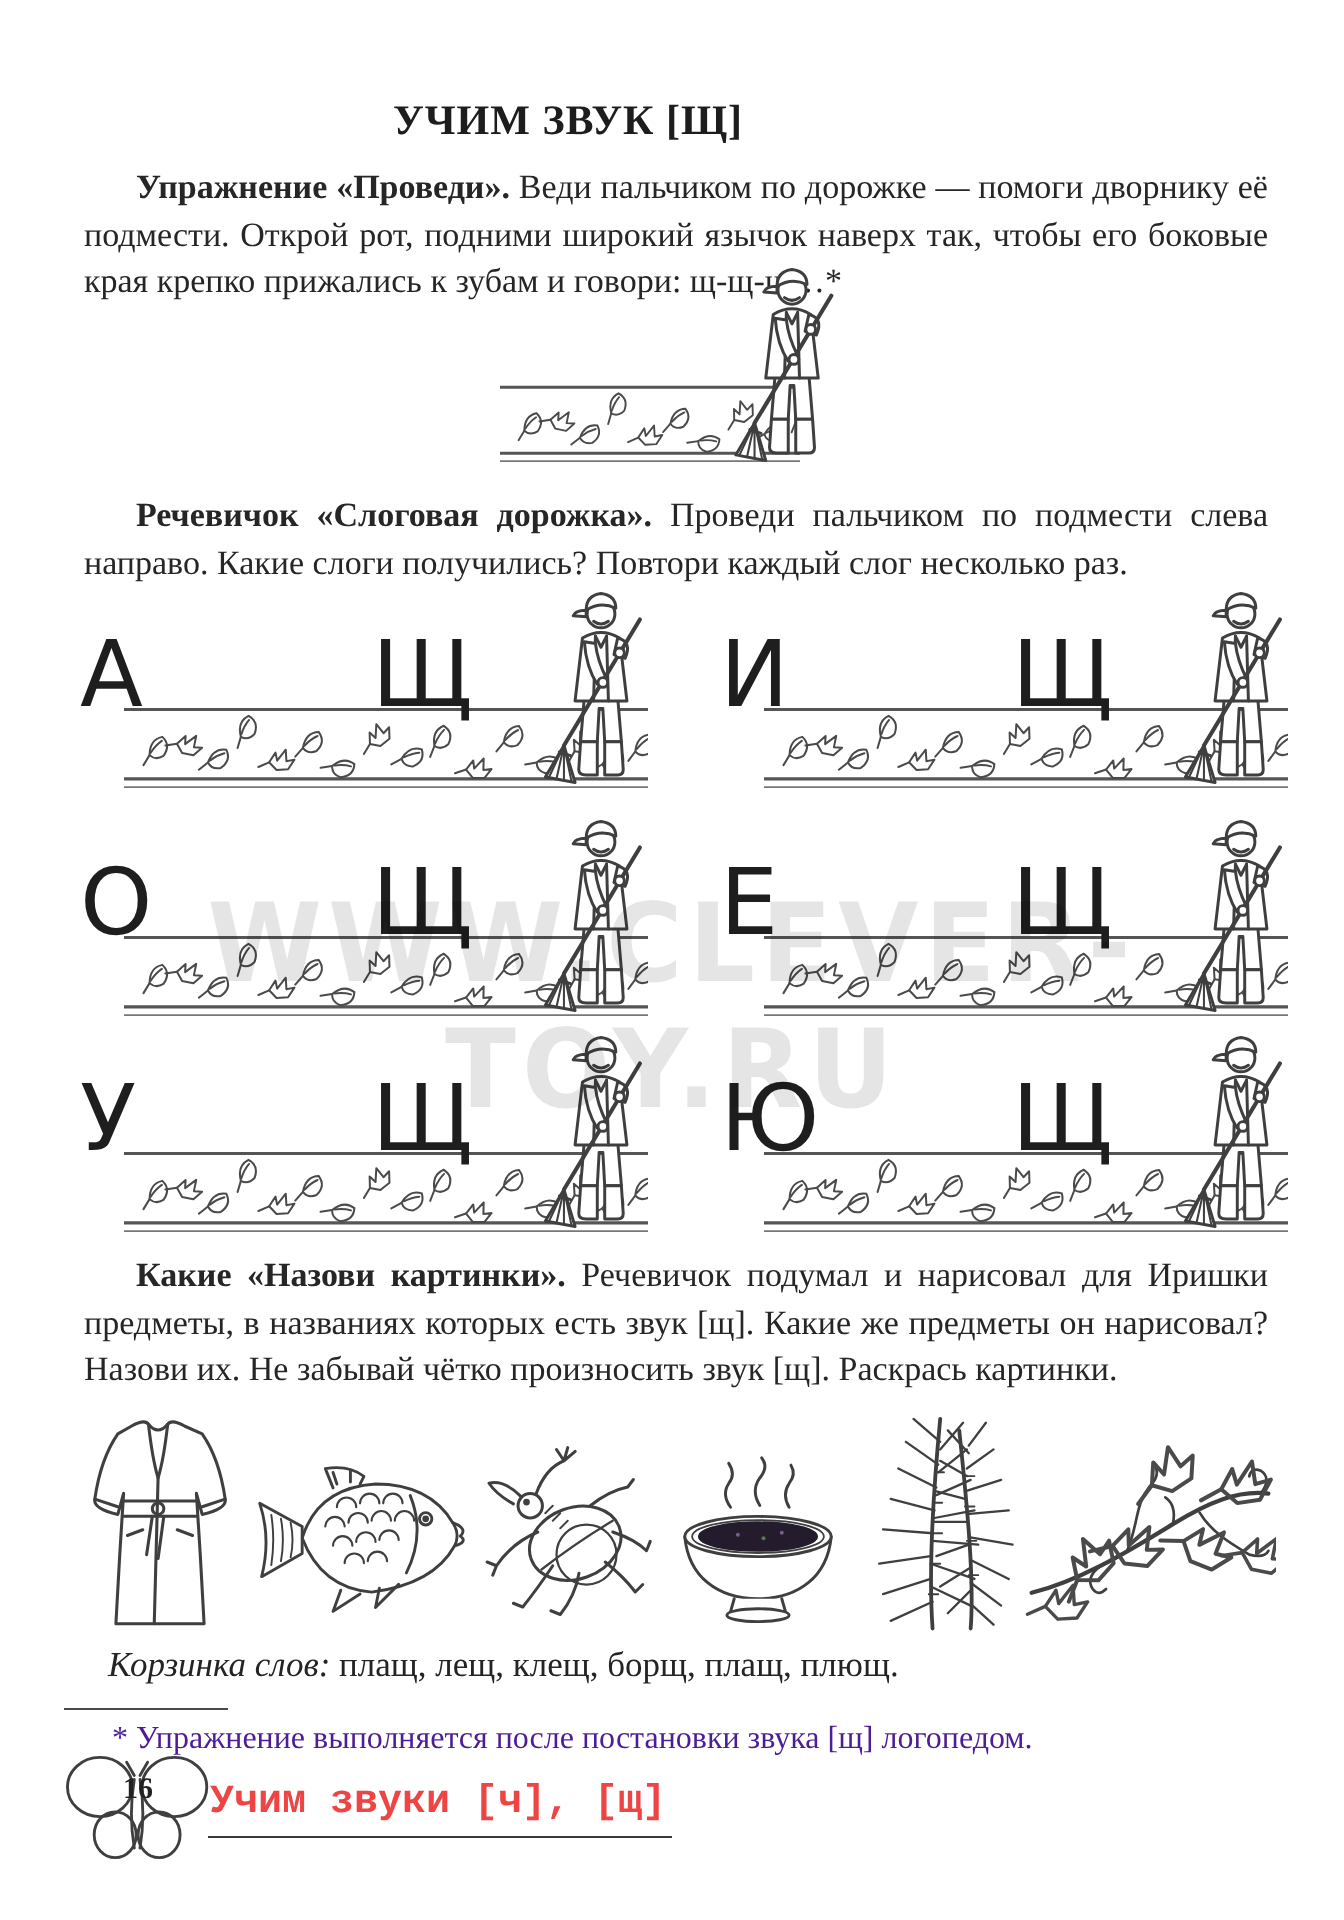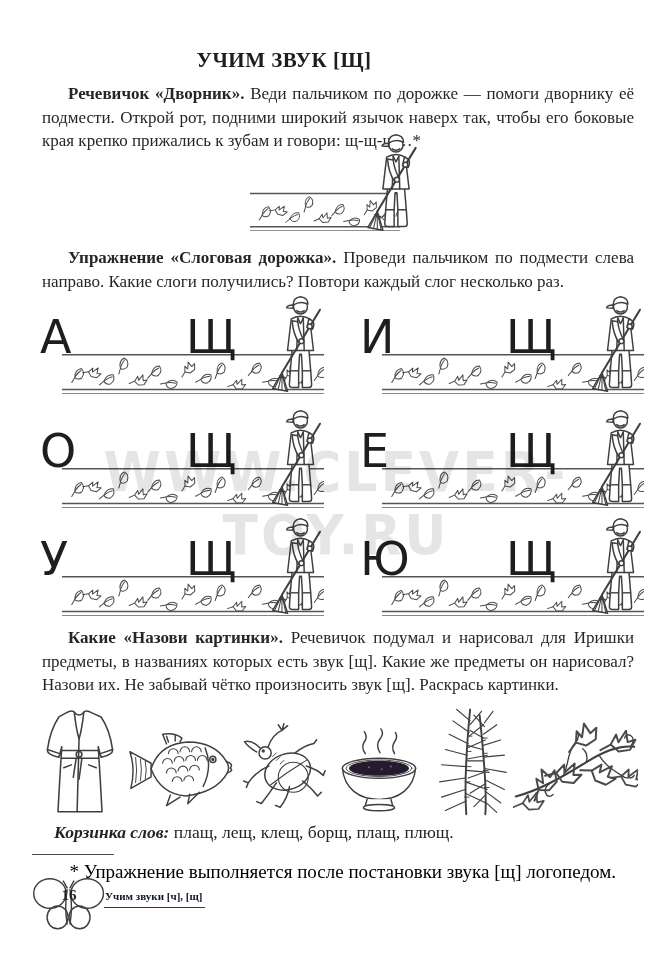--- a/index.html
+++ b/index.html
@@ -16,28 +16,28 @@
   .cell{position:absolute;width:300px;height:118px;}
   .cell .track{position:absolute;left:26px;bottom:6px;width:262px;height:42px;}
   .cell .sweeper{position:absolute;right:4px;bottom:5px;width:63px;height:102px;}
   .big-letter{position:absolute;bottom:40px;font-family:"DejaVu Sans", sans-serif;
               font-size:46px;line-height:1;color:#1e1e1e;}
   .big-letter.start{left:4px;}
   .big-letter.end{left:150px;}
   .pics{position:absolute;left:34px;top:700px;width:604px;height:118px;
         display:flex;justify-content:space-between;align-items:flex-end;}
   .basket{position:absolute;left:54px;top:822px;margin:0;font-size:17.5px;color:#242424;}
-  .basket .lbl{font-style:italic;font-weight:bold;text-align:right;}
+  .basket .lbl{font-style:italic;font-weight:normal;text-align:right;}
   .footrule{position:absolute;left:32px;top:854px;width:82px;border-top:1.5px solid #4a4a4a;}
-  .footnote{position:absolute;left:56px;top:861px;width:560px;margin:0;font-size:19px;color:#000000;text-align:right;}
+  .footnote{position:absolute;left:56px;top:861px;width:560px;margin:0;font-size:16px;color:#4c1d95;}
   .butterfly{position:absolute;left:28px;top:874px;width:84px;height:60px;}
   .pageno{position:absolute;left:52px;top:887px;width:34px;text-align:center;
           font-size:15px;font-weight:bold;color:#222;}
-  .series{position:absolute;left:104px;top:890px;margin:0;font-size:11px;font-weight:600;
-          color:#0f172a;border-bottom:1.6px solid #3a3a3a;padding:0 3px 5px 1px;}
+  .series{position:absolute;left:104px;top:890px;margin:0;font-size:20px;font-weight:600;
+          color:#ef4444;border-bottom:1.6px solid #3a3a3a;padding:0 3px 5px 1px;font-family:Liberation Mono, monospace;}
   .watermark{position:absolute;left:0;top:444px;width:672px;text-align:center;margin:0;
              font-family:"DejaVu Sans", sans-serif;font-weight:bold;font-size:52px;
              letter-spacing:3px;color:rgba(0,0,0,0.10);z-index:6;pointer-events:none;
              transform:scaleY(1.05);}
   svg{display:block;}
   .defs-holder{position:absolute;width:0;height:0;overflow:hidden;}
 </style>
 </head>
 <body>
 
@@ -93,32 +93,32 @@
       <path d="M14,86 L6,103 M14,86 L10,104 M14,86 L14,105 M14,86 L18,105" fill="none" stroke-width="1.1"></path>
       <path d="M11.5,89.5 L17.5,91.5" fill="none"></path>
     </g>
   </defs>
 </svg>
 
 <div class="page">
 
   <h1 class="title">УЧИМ ЗВУК [Щ]</h1>
 
-  <p class="para" style="top:82px"><b>Речевичок «Дворник».</b><span> Веди пальчиком по дорожке — помоги дворнику её подмести. Открой рот, подними широкий язычок наверх так, чтобы его боковые края крепко прижались к зубам и говори: щ-щ-щ…*</span></p>
+  <p class="para" style="top:82px"><b>Упражнение «Проведи».</b><span> Веди пальчиком по дорожке — помоги дворнику её подмести. Открой рот, подними широкий язычок наверх так, чтобы его боковые края крепко прижались к зубам и говори: щ-щ-щ…*</span></p>
 
   <div class="illus-top">
     <svg class="track" viewBox="0 0 300 46" preserveAspectRatio="xMinYMid slice">
         <use href="#sym-leafpath"></use>
       </svg>
     <svg class="sweeper" viewBox="0 0 68 110">
         <use href="#sym-janitor"></use>
       </svg>
   </div>
 
-  <p class="para" style="top:246px"><b>Упражнение «Слоговая дорожка».</b><span> Проведи пальчиком по подмести слева направо. Какие слоги получились? Повтори каждый слог несколько раз.</span></p>
+  <p class="para" style="top:246px"><b>Речевичок «Слоговая дорожка».</b><span> Проведи пальчиком по подмести слева направо. Какие слоги получились? Повтори каждый слог несколько раз.</span></p>
 
   <div class="cell" style="left:36px;top:282px">
     <svg class="track" viewBox="0 0 300 46" preserveAspectRatio="xMinYMid slice">
         <use href="#sym-leafpath"></use>
       </svg>
     <span class="big-letter start">А</span>
     <span class="big-letter end">Щ</span>
     <svg class="sweeper" viewBox="0 0 68 110">
         <use href="#sym-janitor"></use>
       </svg>

